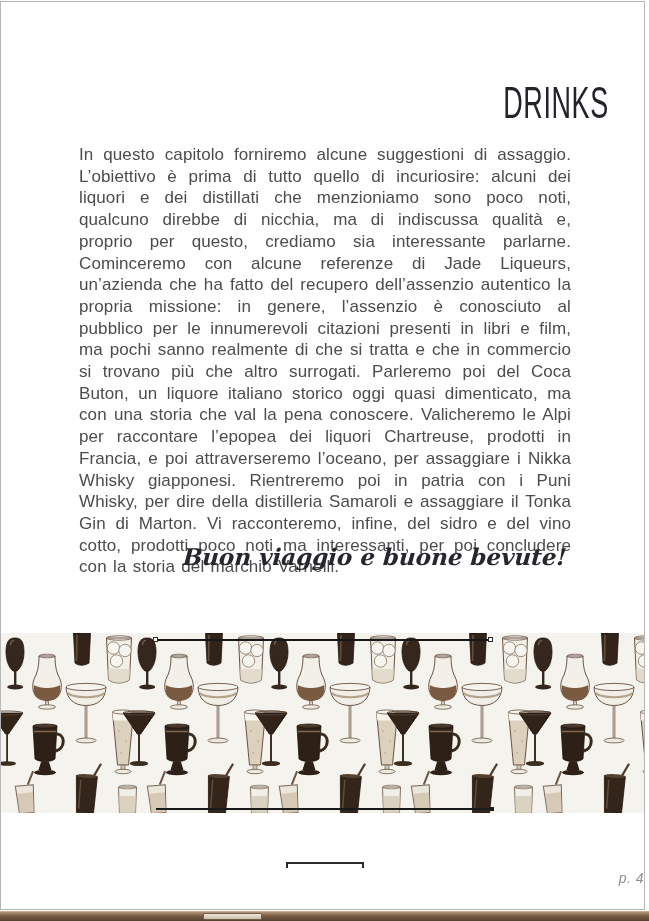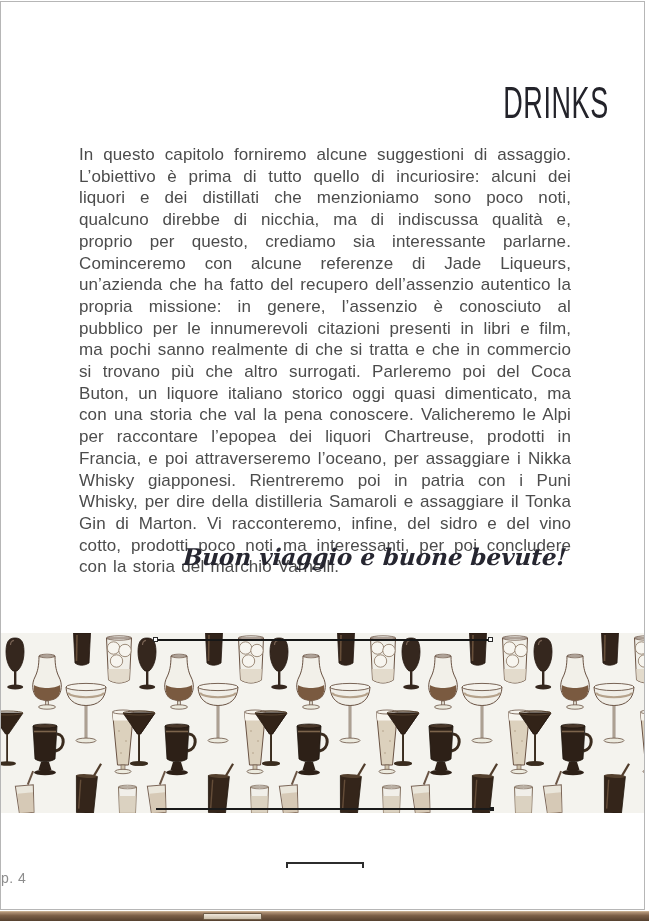--- a/index.html
+++ b/index.html
@@ -21,22 +21,22 @@
   .ann-line{position:absolute;background:#171717;}
   .ann-line.top{left:156px;top:637px;width:334px;height:1.5px;}
   .ann-line.bottom{left:155px;top:806px;width:337px;height:2px;background:#1a1a1a;}
   .handle{position:absolute;width:5px;height:5px;background:#fdfdfd;border:1px solid #2a2a2a;box-sizing:border-box;}
   .handle.left{left:152px;top:635px;}
   .handle.right{left:487px;top:635px;}
   .ann-dot{position:absolute;left:489px;top:805px;width:4px;height:4px;background:#1a1a1a;}
   .footer-bracket{position:absolute;left:285px;top:860px;width:78px;height:5px;border-top:2px solid #2c2c2c;}
   .tick{position:absolute;top:0;width:2px;height:4px;background:#2c2c2c;}
   .tick.l{left:0;} .tick.r{right:0;}
-  .page-number{position:absolute;top:868px;left:0;right:0;text-align:left;
-               font-size:14px;color:#8d8d8d;letter-spacing:0.5px;}
+  .page-number{position:absolute;top:868px;left:0;right:0;text-align:right;
+               font-style:italic;font-size:14px;color:#8d8d8d;letter-spacing:0.5px;}
   .hscrollbar{position:absolute;left:0;bottom:0;width:649px;height:10px;box-sizing:border-box;
               background:linear-gradient(180deg,#b3967a 0%,#7b5f47 40%,#55412f 100%);
               border-top:1px solid #c6ad8f;}
   .hthumb{position:absolute;left:203px;top:1px;width:59px;height:7px;box-sizing:border-box;
           background:linear-gradient(180deg,#efe7da,#c9bda9);border:1px solid #6f5d47;border-radius:1px;}
 </style>
 </head>
 <body>
 
 <div class="viewport">

